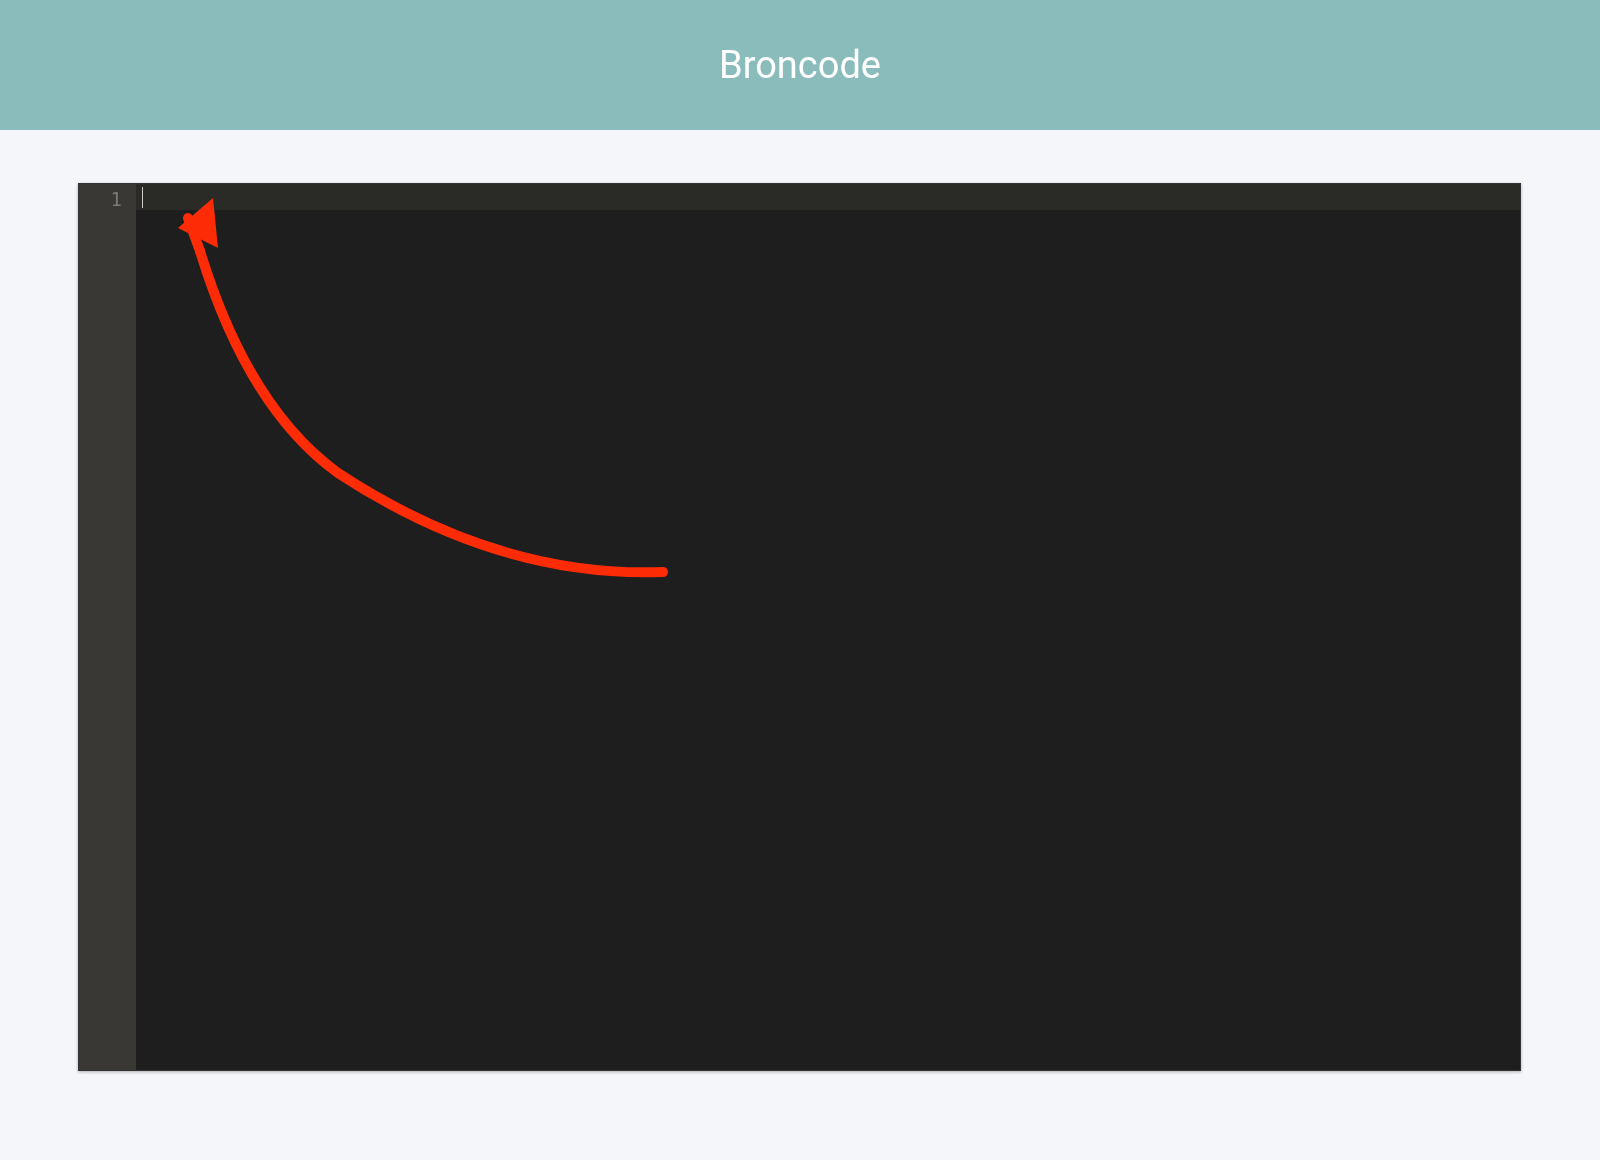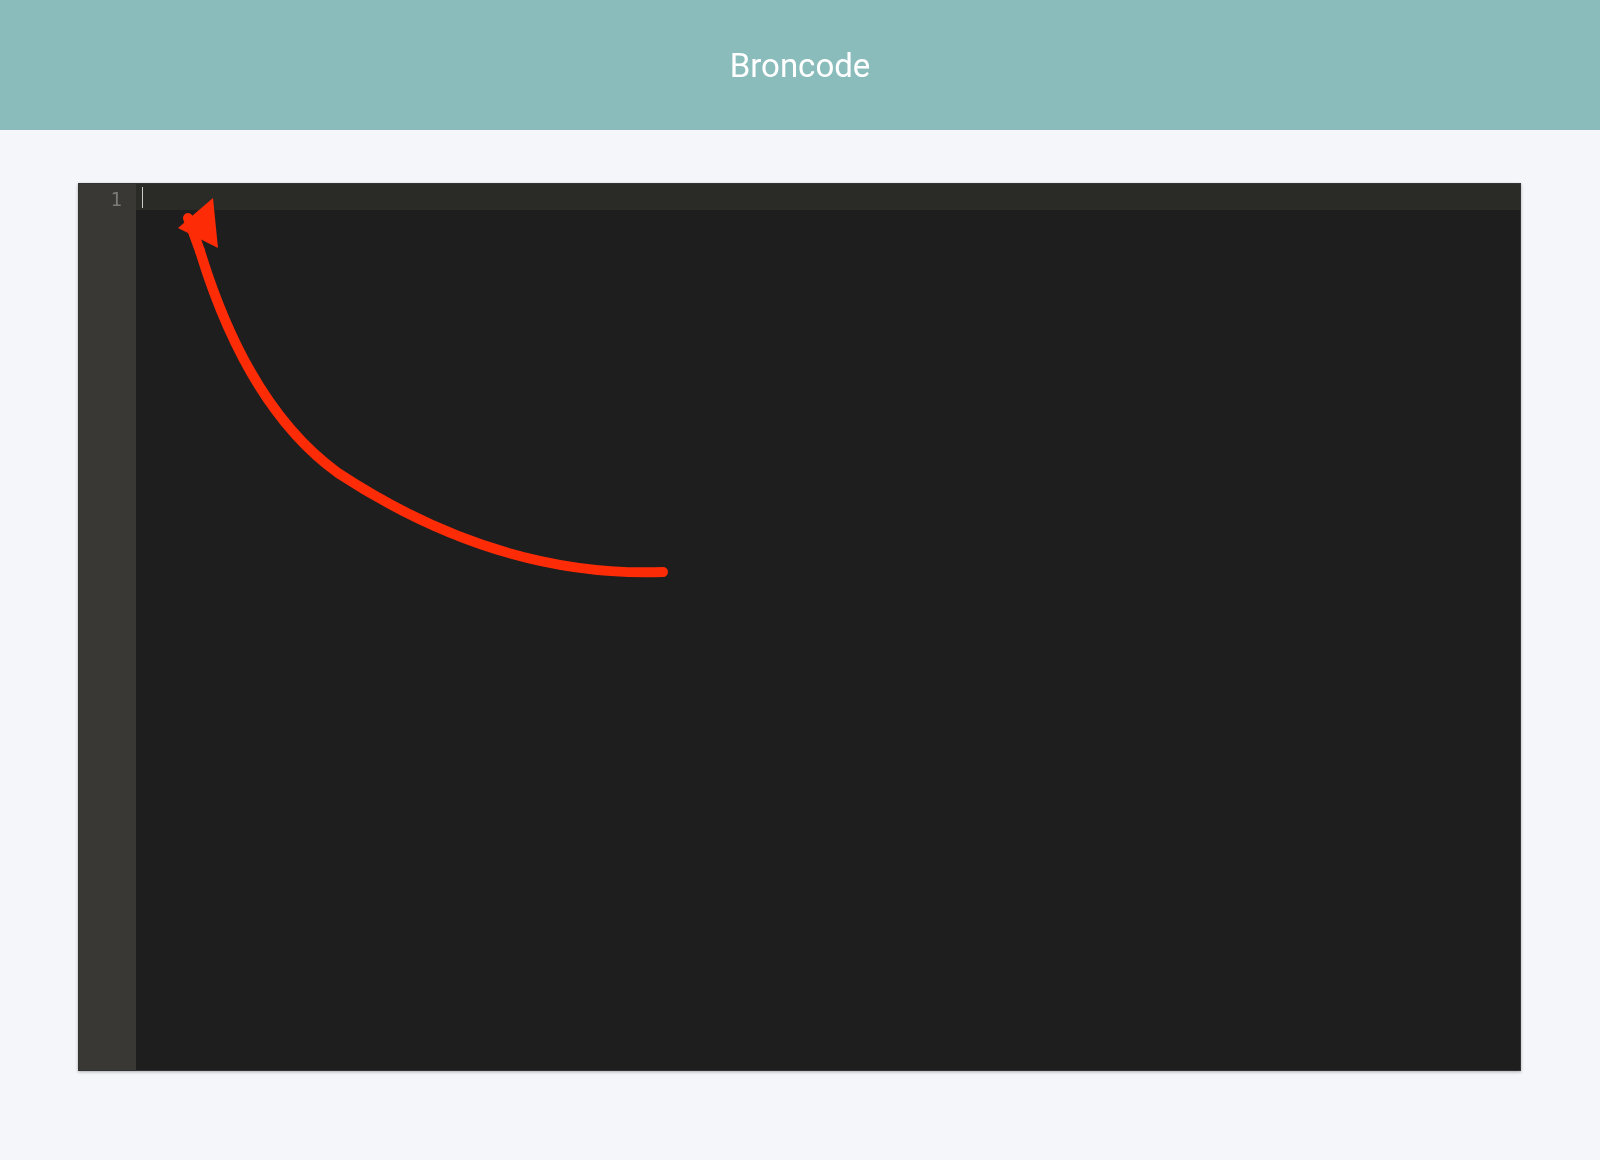--- a/index.html
+++ b/index.html
@@ -17,21 +17,21 @@
     .header {
       width: 100%;
       height: 130px;
       background-color: #8abcbc;
       display: flex;
       align-items: center;
       justify-content: center;
     }
     .header-title {
       color: #ffffff;
-      font-size: 33px;
+      font-size: 38px;
       font-weight: 400;
     }
     .editor-container {
       position: absolute;
       left: 78px;
       top: 183px;
       width: 1443px;
       height: 888px;
       background-color: #1e1e1e;
       border: 1px solid #333;

